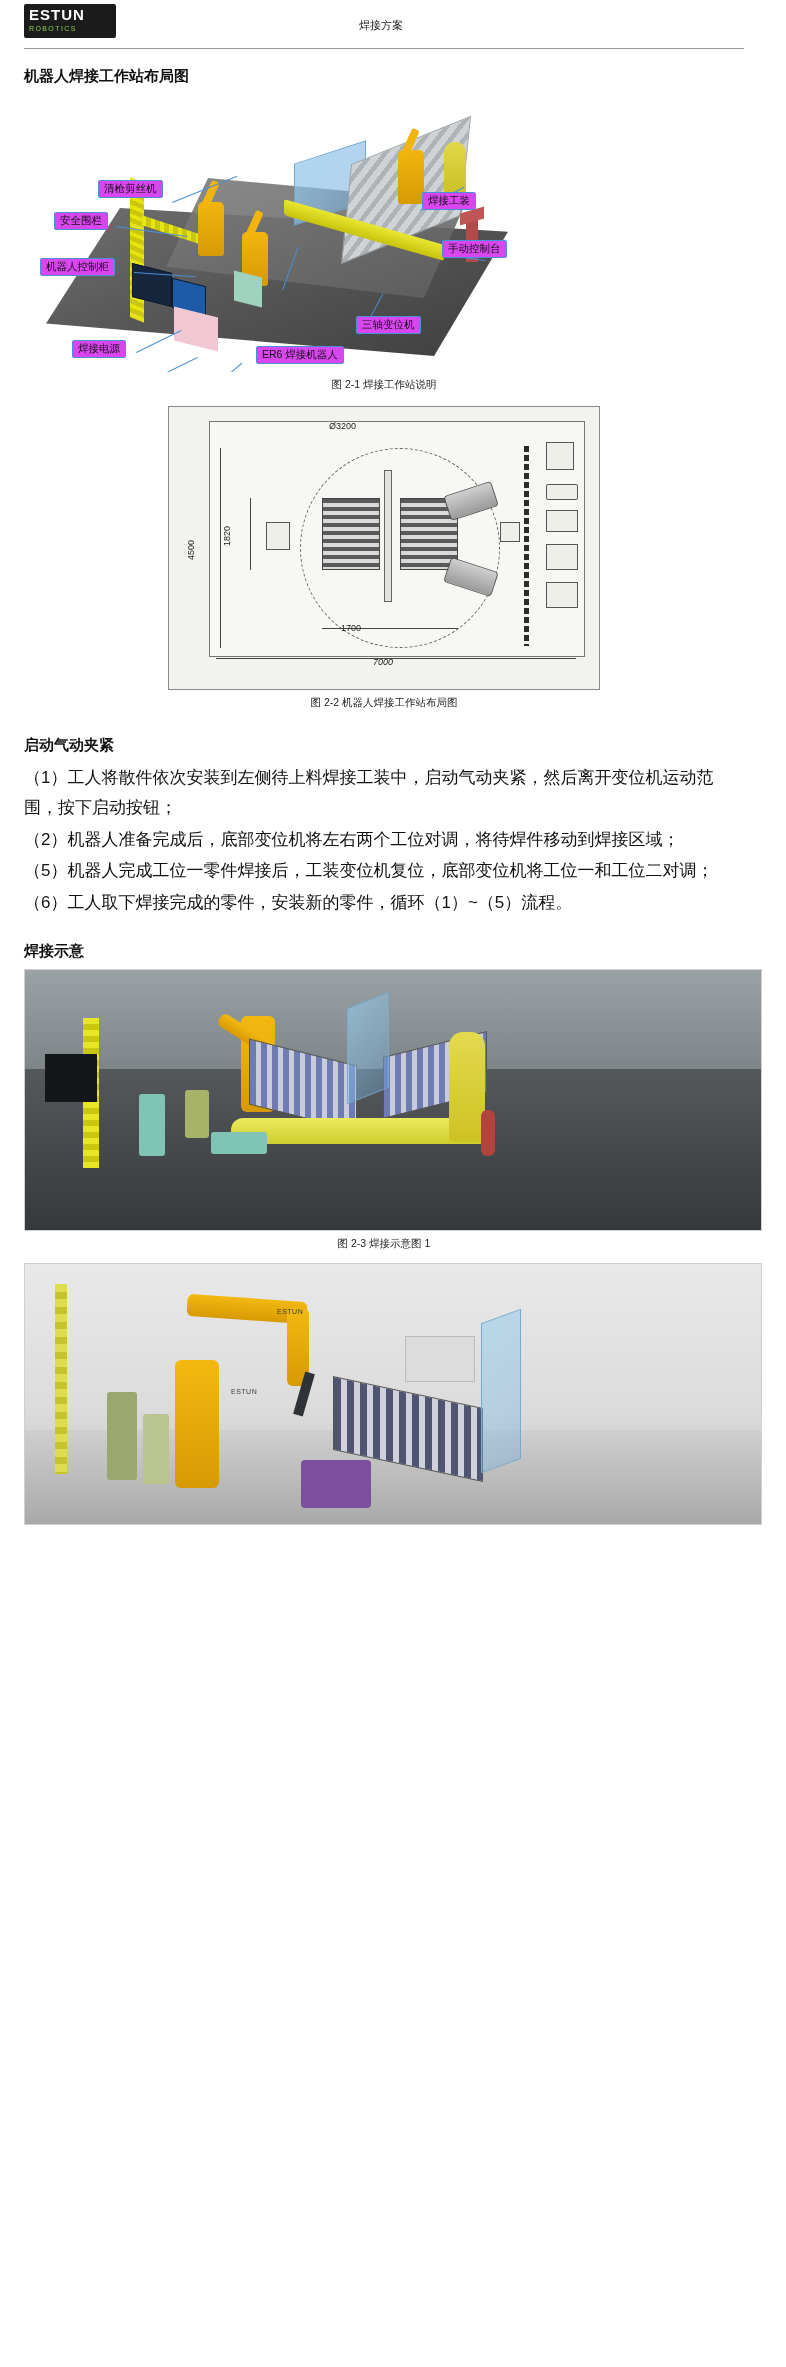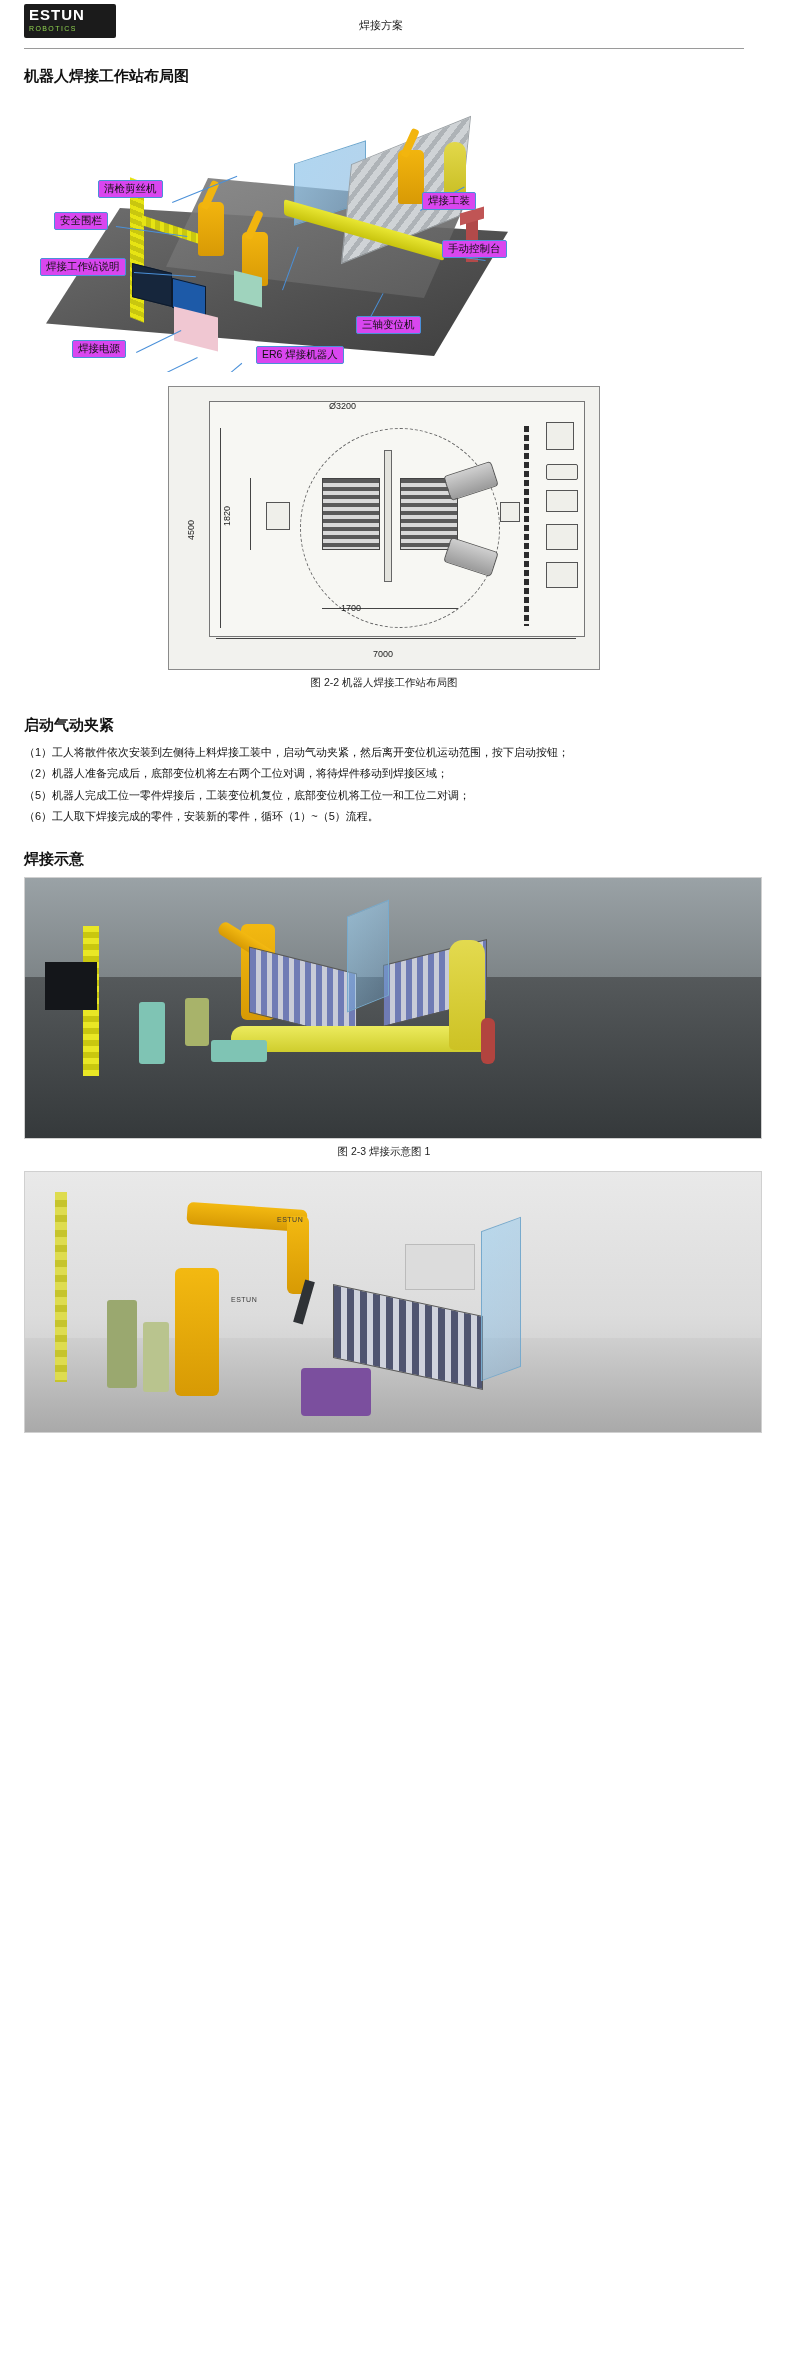--- a/index.html
+++ b/index.html
@@ -257,21 +257,21 @@
     font-size:9px;
     color:#222;
   }
   .dimline {
     position:absolute;
     background:#444;
   }
 
   
   .process-list p {
-    font-size: 11px;
+    font-size: 17px;
     line-height: 1.75;
     margin: 0 0 2px 0;
     color: #111;
   }
 
   
   .photo {
     width: 738px;
     margin: 6px auto 0 auto;
     position: relative;
@@ -370,29 +370,30 @@
       <div class="lead" style="left:112px; top:258px; width:50px; transform:rotate(-26deg);"></div>
       <div class="lead" style="left:114px; top:292px; width:66px; transform:rotate(-26deg);"></div>
       <div class="lead" style="left:190px; top:292px; width:36px; transform:rotate(-40deg);"></div>
       <div class="lead" style="left:258px; top:196px; width:46px; transform:rotate(-70deg);"></div>
       <div class="lead" style="left:338px; top:238px; width:44px; transform:rotate(-62deg);"></div>
       <div class="lead" style="left:396px; top:116px; width:50px; transform:rotate(-28deg);"></div>
       <div class="lead" style="left:418px; top:160px; width:44px; transform:rotate(8deg);"></div>
 
       <div class="callout" style="left:74px;  top:86px;">清枪剪丝机</div>
       <div class="callout" style="left:30px;  top:118px;">安全围栏</div>
-      <div class="callout" style="left:16px;  top:164px;">焊接工作站说明</div>
+      <div class="callout" style="left:16px;  top:164px;">机器人控制柜</div>
       <div class="callout" style="left:48px;  top:246px;">焊接电源</div>
 
       <div class="callout" style="left:232px; top:252px;">ER6 焊接机器人</div>
       <div class="callout" style="left:332px; top:222px;">三轴变位机</div>
       <div class="callout" style="left:398px; top:98px;">焊接工装</div>
       <div class="callout" style="left:418px; top:146px;">手动控制台</div>
     </div>
 
+    <div class="figure-caption">图 2-1  焊接工作站说明</div>
 
     <div class="fig22">
       <div class="inner">
         <div class="bigcircle"></div>
         <div class="centerpost"></div>
         <div class="table-left"></div>
         <div class="table-right"></div>
         <div class="arm a1"></div>
         <div class="arm a2"></div>
         <div class="smallbox" style="left:56px; top:100px; width:24px; height:28px;"></div>
@@ -407,21 +408,21 @@
         <div class="dimline" style="left:10px; top:26px; width:1px; height:200px;"></div>
         <div class="dimline" style="left:40px; top:76px; width:1px; height:72px;"></div>
         <div class="dimline" style="left:112px; top:206px; width:136px; height:1px;"></div>
         <div class="dimline" style="left:6px; top:236px; width:360px; height:1px;"></div>
       </div>
 
       <div class="dimtext" style="left:12px; top:138px; transform:rotate(-90deg);">4500</div>
       <div class="dimtext" style="left:48px; top:124px; transform:rotate(-90deg);">1820</div>
       <div class="dimtext" style="left:160px; top:14px;">Ø3200</div>
       <div class="dimtext" style="left:172px; top:216px;">1700</div>
-      <div class="dimtext" style="left:204px; top:262px;">7000</div>
+      <div class="dimtext" style="left:204px; top:250px;font-style:italic;">7000</div>
     </div>
 
     <div class="figure-caption" style="">图 2-2  机器人焊接工作站布局图</div>
 
     <h2 class="section-title" style="margin-top:26px;">启动气动夹紧</h2>
     <div class="process-list">
       <p>（1）工人将散件依次安装到左侧待上料焊接工装中，启动气动夹紧，然后离开变位机运动范围，按下启动按钮；</p>
       <p>（2）机器人准备完成后，底部变位机将左右两个工位对调，将待焊件移动到焊接区域；</p>
       <p>（5）机器人完成工位一零件焊接后，工装变位机复位，底部变位机将工位一和工位二对调；</p>
       <p>（6）工人取下焊接完成的零件，安装新的零件，循环（1）~（5）流程。</p>

